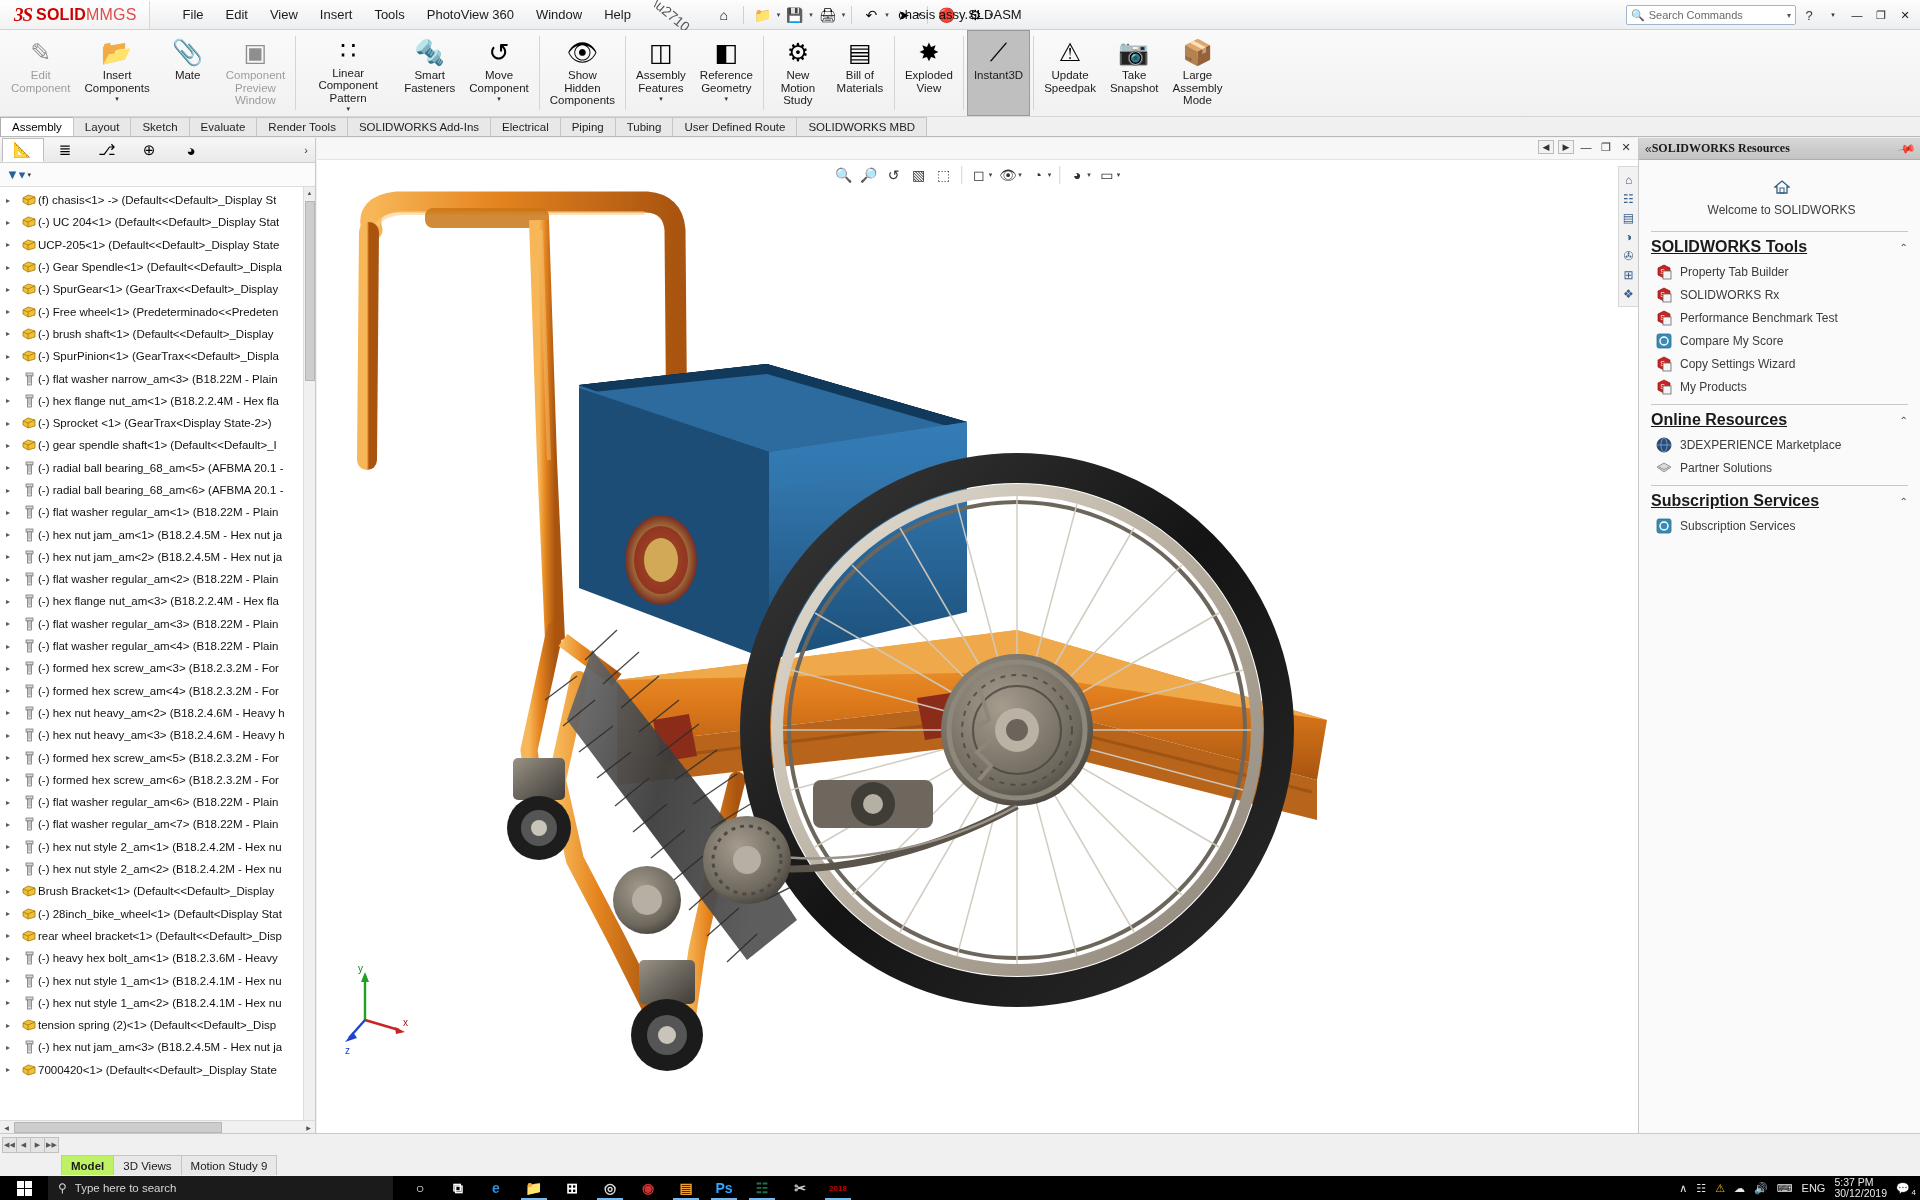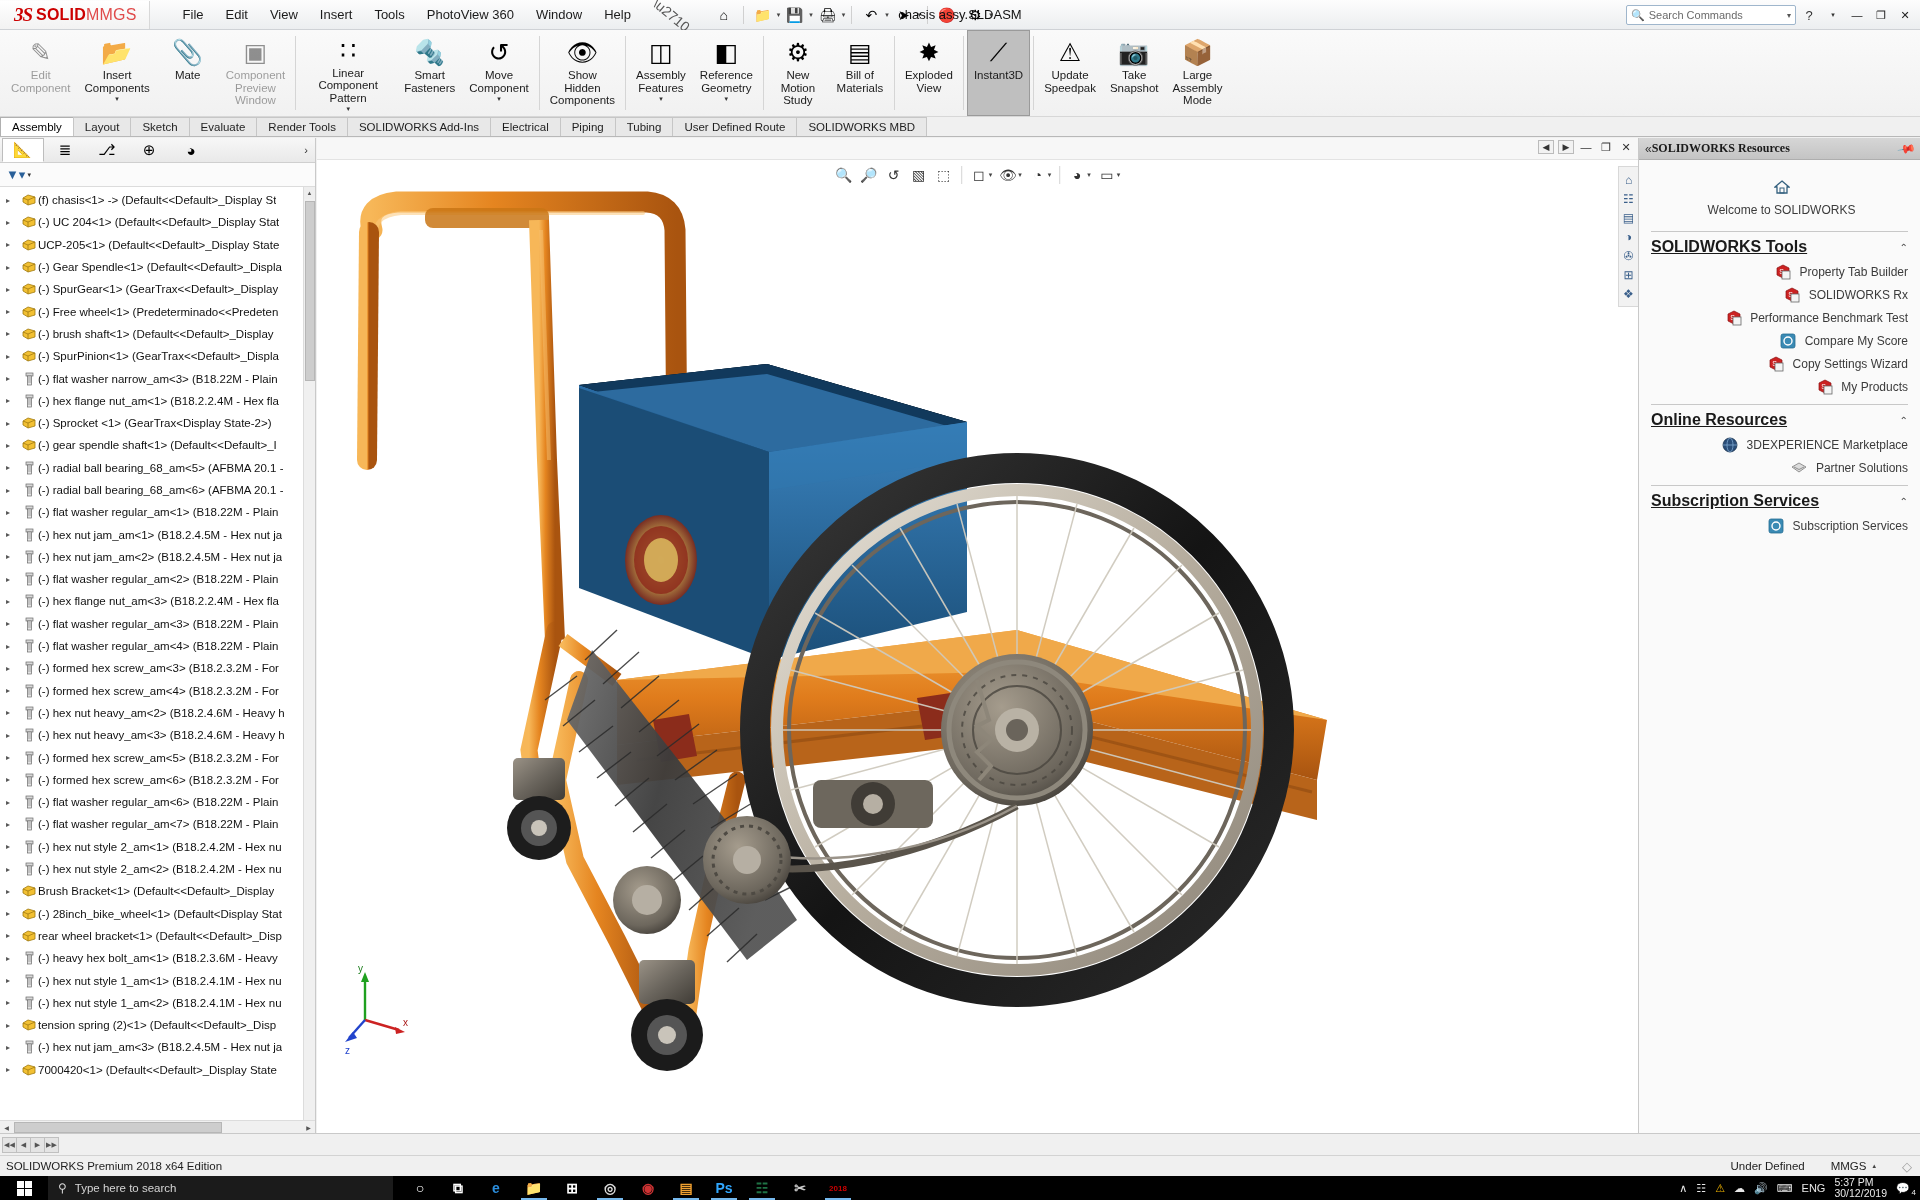--- a/index.html
+++ b/index.html
@@ -189,21 +189,21 @@
   .tp-header .pin { font-size: 12px; color:#333; transform: rotate(35deg); }
   .tp-body { flex: 1; padding: 12px 12px 0; overflow: hidden; background:#fafafa;}
   .tp-welcome { display:flex; align-items:center; gap: 8px; margin: 6px 0 14px 4px; flex-direction: column; }
   .tp-welcome .lbl { font-size: 12px; color: #3b3b3b; }
   .tp-group { margin-bottom: 6px; }
   .tp-grouphdr {
     display:flex; align-items:center; border-top: 1px solid #c8c8c8; padding-top: 6px; margin-bottom: 4px;
   }
   .tp-grouphdr .gt { font-size: 16px; font-weight: bold; color: #1a1a1a; text-decoration: underline; }
   .tp-grouphdr .gchev { margin-left: auto; font-size: 10px; color: #444; }
-  .tp-item { display: flex; align-items: center; gap: 8px; padding: 3px 0 3px 4px; justify-content: flex-end; }
+  .tp-item { display: flex; align-items: center; gap: 8px; padding: 3px 0 3px 4px; }
   .tp-item .lbl { font-size: 12px; color: #3b3b3b; }
   .ic16 { width:17px;height:17px;flex:none;display:flex;align-items:center;justify-content:center;}
 
   
   .bottomtabs {
     position: absolute; top: 1133px; left: 0; width: 1920px; height: 22px;
     background: #f0f0f0; border-top: 1px solid #c9c9c9;
     display: flex; align-items: center;
   }
   .bottomtabs .navarrows { display:flex; align-items:center; padding-left:2px;}
@@ -1308,31 +1308,20 @@
       <div class="a">▶</div>
       <div class="a">▶▶</div>
     </div>
     <div style="display:flex;align-items:flex-end;margin-left:4px" id="btabs">
         <div class="btab sel">Model</div>
         <div class="btab">3D Views</div>
         <div class="btab">Motion Study 9</div>
       </div>
   </div>
 
-  <div class="statusbar">
-    <span class="left">SOLIDWORKS Premium 2018 x64 Edition</span>
-    <div class="right">
-      <span>Under Defined</span>
-      <span style="display:flex;align-items:center;gap:6px">
-        <span>MMGS</span>
-        <span class="caretsm">▴</span>
-      </span>
-      <span style="color:#999;font-size:13px;">◇</span>
-    </div>
-  </div>
 
   <div class="taskbar">
     <div class="tb-start">
       <svg width="15" height="15" viewBox="0 0 15 15">
           <rect x="0" y="0" width="7" height="7" fill="#fff"></rect>
           <rect x="8" y="0" width="7" height="7" fill="#fff"></rect>
           <rect x="0" y="8" width="7" height="7" fill="#fff"></rect>
           <rect x="8" y="8" width="7" height="7" fill="#fff"></rect>
         </svg>
     </div>

